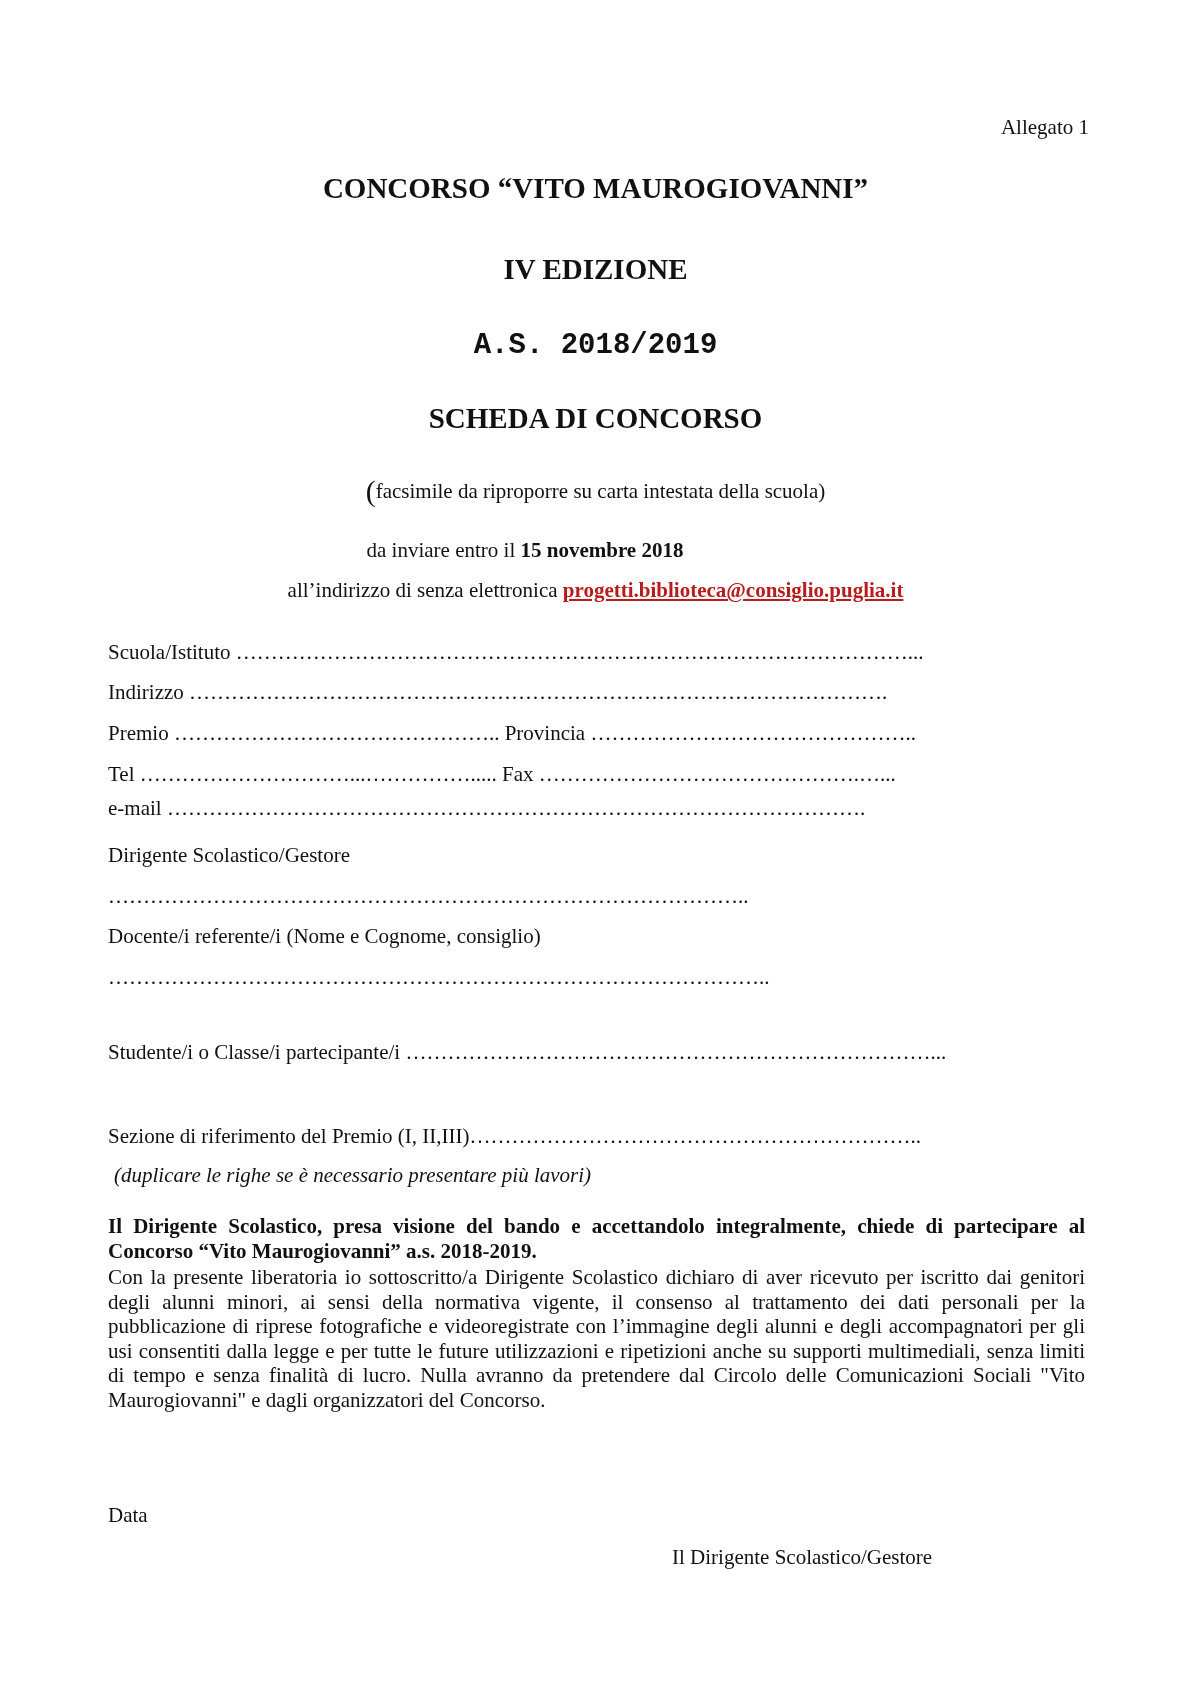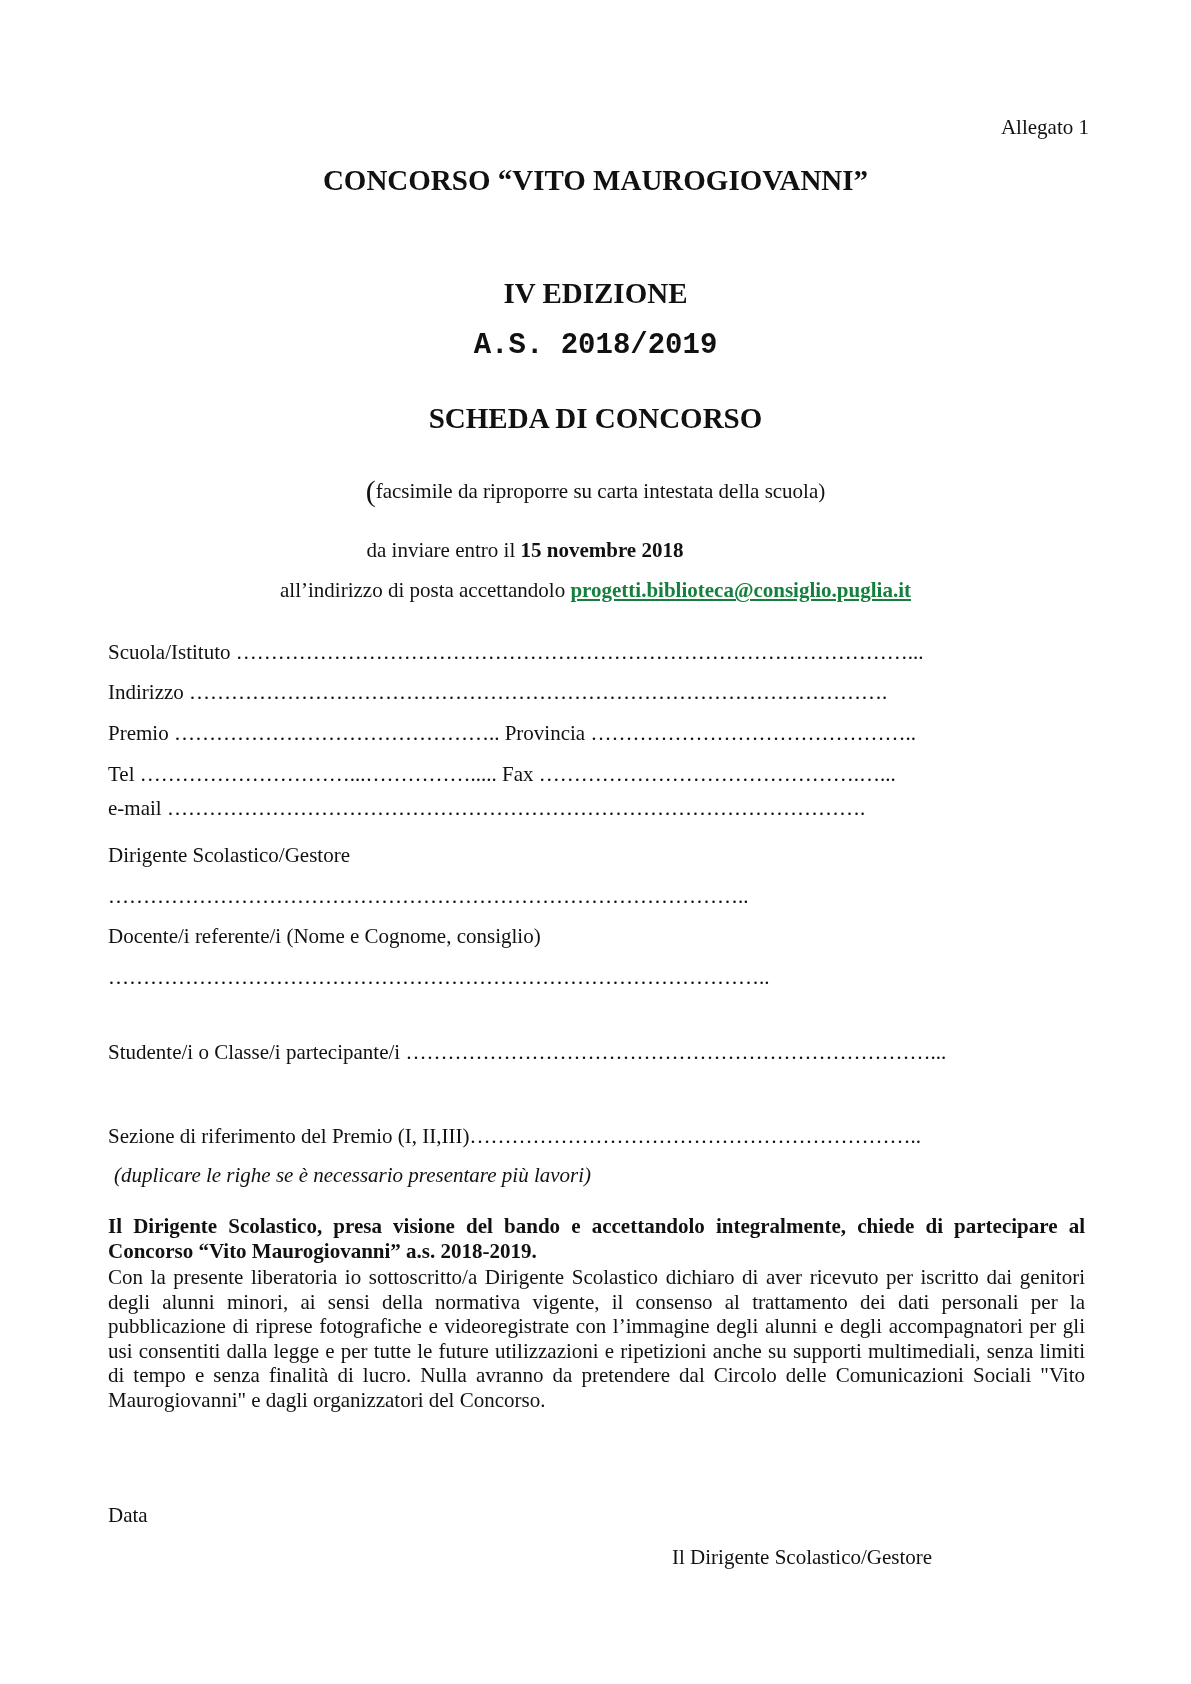--- a/index.html
+++ b/index.html
@@ -1,28 +1,28 @@
 <!DOCTYPE html>
 <html><head>
 <meta charset="utf-8">
 <style>
   html, body { margin: 0; padding: 0; background: #ffffff; }
   body { width: 1191px; height: 1684px; position: relative; font-family: "Liberation Serif", serif; color: #111; overflow: hidden; }
   .abs { position: absolute; white-space: nowrap; }
   .allegato { right: 102px; top: 115px; font-size: 21px; font-weight: normal; }
   .title { left: 0; width: 1191px; text-align: center; font-weight: bold; font-size: 29px; }
-  .t1 { top: 164px; left: 0px; width: 1191px; }
-  .t2 { top: 253px; margin-top: 24px; }
+  .t1 { top: 172px; left: 0px; width: 1191px; }
+  .t2 { top: 253px; }
   .t3 { top: 329px; font-family: Liberation Mono, monospace; }
   .t4 { top: 402px; }
   .subtitle { left: 0; width: 1191px; text-align: center; top: 474px; font-size: 21px; }
   .subtitle .paren { font-size: 30px; vertical-align: -3px; }
   .deadline { left: 0; width: 1050px; text-align: center; top: 538px; font-size: 21px; }
   .address { left: 0; width: 1191px; text-align: center; top: 578px; font-size: 21px; }
-  .email-link { color: #15803d; font-weight: bold; text-decoration: underline; font-family: "Liberation Serif", serif; }
+  .email-link { color: #b91c1c; font-weight: bold; text-decoration: underline; font-family: "Liberation Serif", serif; }
   .field { left: 108px; font-size: 21px; }
   .dots { letter-spacing: 0px; }
   .note { left: 114px; top: 1163px; font-size: 21px; font-style: italic; }
   .para { position: absolute; left: 108px; width: 977px; font-size: 21px; line-height: 24.5px; text-align: justify; }
   .para-bold { top: 1214px; font-weight: bold; }
   .para-body { top: 1265px; }
   .data-label { left: 108px; top: 1503px; font-size: 21px; }
   .signature { left: 672px; top: 1545px; font-size: 21px; }
 </style>
 </head>
@@ -32,21 +32,21 @@
 
 <div class="abs title t1">CONCORSO “VITO MAUROGIOVANNI”</div>
 <div class="abs title t2">IV EDIZIONE</div>
 <div class="abs title t3">A.S. 2018/2019</div>
 <div class="abs title t4">SCHEDA DI CONCORSO</div>
 
 <div class="abs subtitle"><span class="paren">(</span><span>facsimile da riproporre su carta intestata della scuola)</span></div>
 
 <div class="abs deadline"><span>da inviare entro il </span><b>15 novembre 2018</b></div>
 
-<div class="abs address"><span>all’indirizzo di posta accettandolo </span><a class="email-link">progetti.biblioteca@consiglio.puglia.it</a></div>
+<div class="abs address"><span>all’indirizzo di senza elettronica </span><a class="email-link">progetti.biblioteca@consiglio.puglia.it</a></div>
 
 <div class="abs field" style="top:640px"><span>Scuola/Istituto</span><span class="dots"> ……………………………………………………………………………………...</span></div>
 
 <div class="abs field" style="top:680px"><span>Indirizzo</span><span class="dots"> ……………………………………………………………………………………….</span></div>
 
 <div class="abs field" style="top:721px"><span>Premio</span><span class="dots"> ……………………………………….. </span><span>Provincia</span><span class="dots"> ………………………………………..</span></div>
 
 <div class="abs field" style="top:762px"><span>Tel</span><span class="dots"> …………………………...……………..... </span><span>Fax</span><span class="dots"> ……………………………………….…...</span></div>
 
 <div class="abs field" style="top:796px"><span>e-mail</span><span class="dots"> ……………………………………………………………………………………….</span></div>

